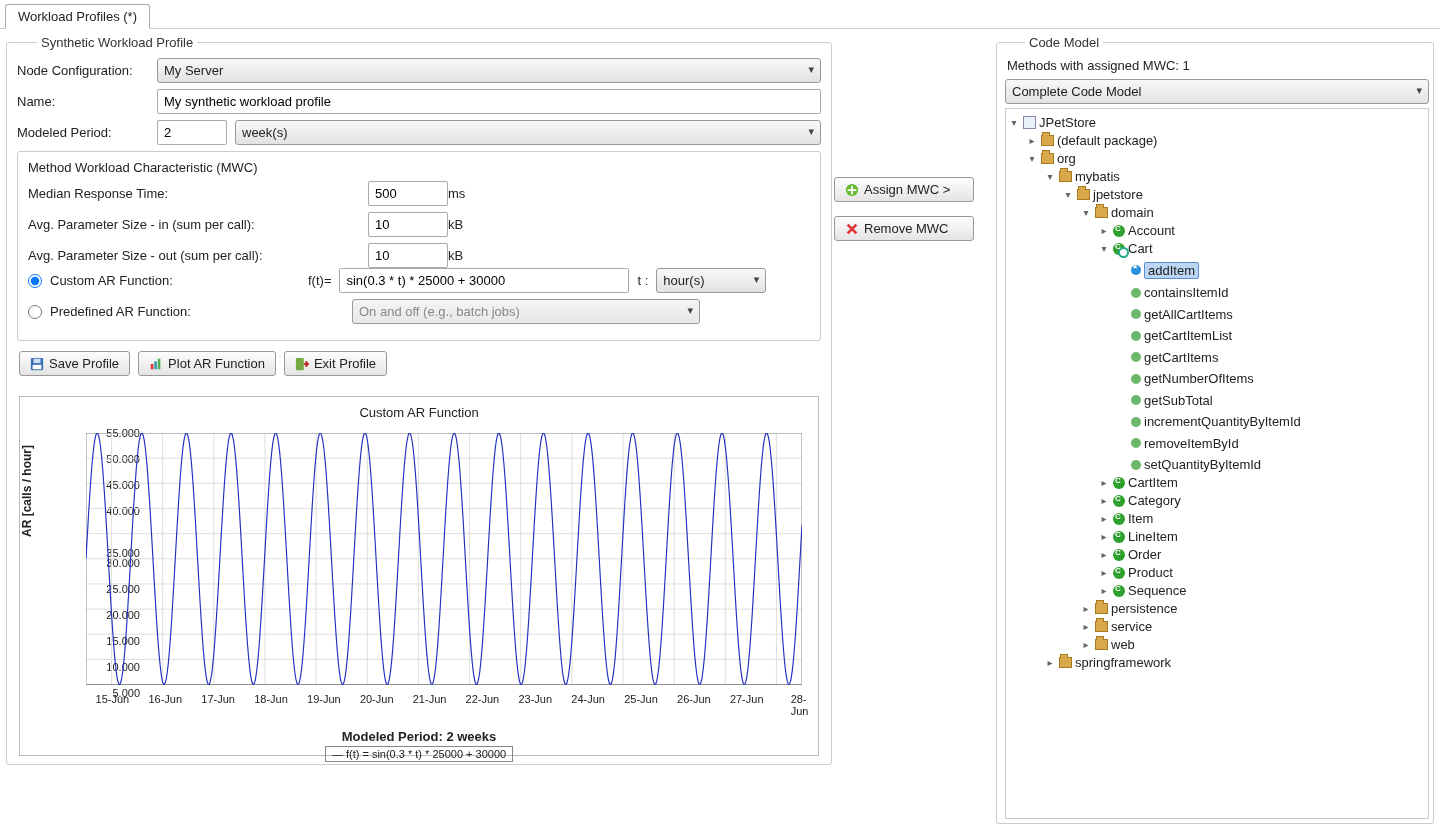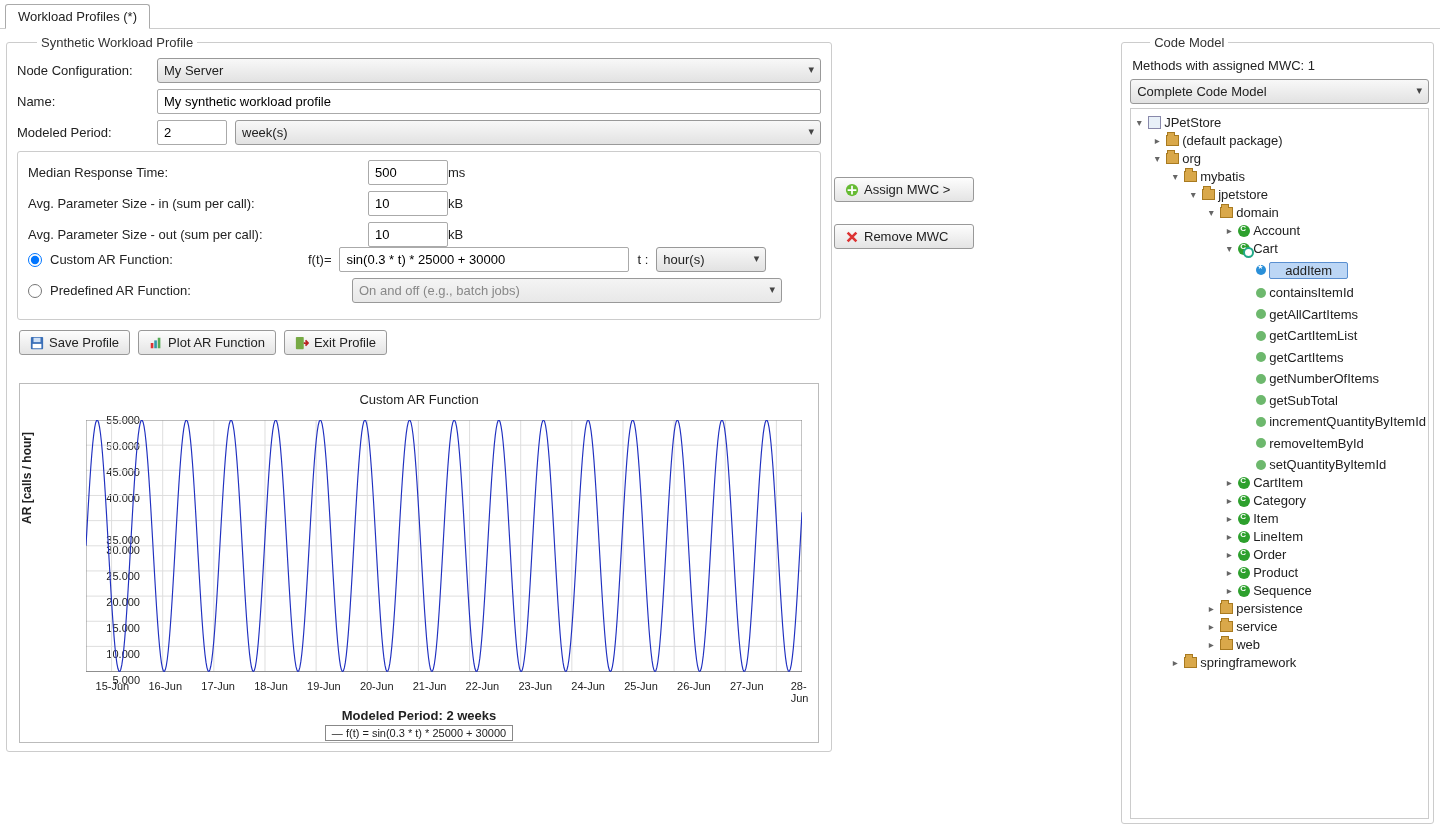--- a/index.html
+++ b/index.html
@@ -37,21 +37,20 @@
   flex-direction: column;
 }
 .mid {
   flex: 0 0 160px;
   padding-top: 14px;
 }
 .right {
   flex: 1;
   display: flex;
   flex-direction: column;
-  align-items: flex-end;
 }
 fieldset {
   border: 1px solid #ccc;
   border-radius: 3px;
   margin: 2px;
   padding: 8px 10px 6px 10px;
   position: relative;
 }
 legend {
   padding: 0 4px;
@@ -93,21 +92,21 @@
 .select.disabled { color: #888; background: linear-gradient(#f4f4f4,#e8e8e8); }
 .btn {
   display: inline-flex;
   align-items: center;
   gap: 5px;
   border: 1px solid #999;
   background: linear-gradient(#fdfdfd,#e4e4e4);
   padding: 4px 10px;
   border-radius: 3px;
   cursor: pointer;
-  margin-bottom: 22px;
+  margin-bottom: 14px;
 }
 .icn { width: 14px; height: 14px; display:inline-block; }
 .mwc-inner {
   border: 1px solid #ccc;
   border-radius: 3px;
   padding: 8px 10px 10px 10px;
   margin-top: 4px;
 }
 .mwc-title { margin-bottom: 6px; }
 .mwc-grid {
@@ -137,21 +136,21 @@
 .plot-svg { position:absolute; inset:0; }
 .y-label {
   position:absolute; left: 0px; top: 140px;
   transform: rotate(-90deg); transform-origin: left top;
   font-weight:bold; font-size:12px;
 }
 .y-ticks { position:absolute; left:0; top:0; height:100%; width:58px; text-align:right; font-size:11px; }
 .y-ticks div { position:absolute; right:4px; transform: translateY(-50%); }
 .x-ticks { position:relative; margin-left:60px; margin-right:10px; height:16px; font-size:11px; }
 .x-ticks div { position:absolute; transform:translateX(-50%); }
-.x-label { text-align:center; font-weight:bold; margin-top:12px; }
+.x-label { text-align:center; font-weight:bold; margin-top:20px; }
 .legend-box { border:1px solid #888; display:inline-block; padding:1px 6px; font-size:11px; margin-top:2px; }
 .tree-wrap {
   border: 1px solid #ccc;
   border-radius: 3px;
   margin: 2px;
   padding: 6px 4px 4px 8px;
   flex: 1;
   display: flex;
   flex-direction: column;
   position: relative;
@@ -169,21 +168,21 @@
 .nic { width:14px; height:14px; display:inline-block; }
 .meth { border-radius:50%; background:#6db86d; width:10px; height:10px; }
 .meth.star { background:#2a8fd8; position:relative; }
 .meth.star::after { content:"★"; color:#fff; font-size:7px; position:absolute; left:1px; top:-2px; }
 .cls { background:#2da02d; border-radius:50%; width:12px; height:12px; position:relative; }
 .cls::after{ content:"C"; color:#fff; font-size:8px; position:absolute; left:2px; top:-1px; font-weight:bold;}
 .cls.sync::before{ content:""; position:absolute; width:7px; height:7px; border:2px solid #2a8; border-radius:50%; right:-4px; bottom:-3px; background:#fff;}
 .pkg { width:13px; height:11px; background:#d9a84a; border:1px solid #a87a20; display:inline-block; position:relative; }
 .pkg::before{content:""; position:absolute; width:6px;height:3px;background:#d9a84a;border:1px solid #a87a20;border-bottom:none;top:-4px;left:0;}
 .prj { width:13px; height:13px; background:#e8f0f8; border:1px solid #88a; }
-.sel { background:#bcd6f5; border:1px solid #5a8fd0; border-radius:2px; padding:0 15px; }
+.sel { background:#bcd6f5; border:1px solid #5a8fd0; border-radius:2px; padding:0 3px; }
 </style>
 </head>
 <body>
 
 <div class="tab-bar">
   <div class="tab">Workload Profiles (*)</div>
 </div>
 
 <div class="outer">
 
@@ -199,20 +198,21 @@
         <label>Name:</label>
         <input type="text" style="flex: 1 1 0%;" value="My synthetic workload profile">
       </div>
       <div class="form-row">
         <label>Modeled Period:</label>
         <input type="text" style="width: 70px; margin-right: 8px;" value="2">
         <div class="select" style="flex:1">week(s)</div>
       </div>
 
       <div class="mwc-inner">
+        <div class="mwc-title">Method Workload Characteristic (MWC)</div>
         <div class="mwc-grid">
           <div>Median Response Time:</div>
           <input type="text" value="500" style="">
           <div>ms</div>
 
           <div>Avg. Parameter Size - in (sum per call):</div>
           <input type="text" value="10" style="">
           <div>kB</div>
 
           <div>Avg. Parameter Size - out (sum per call):</div>
@@ -225,21 +225,21 @@
           <span style="width:250px">Custom AR Function:</span>
           <span>f(t)=</span>
           <input type="text" style="width: 290px;" value="sin(0.3 * t) * 25000 + 30000">
           <span>t :</span>
           <div class="select" style="width:110px">hour(s)</div>
         </div>
         <div class="ar-row">
           <input type="radio" class="radio" style="">
           <span style="width:250px">Predefined AR Function:</span>
           <span style="width:36px"></span>
-          <div class="select disabled" style="width:430px">On and off (e.g., batch jobs)</div>
+          <div class="select disabled" style="width:348px">On and off (e.g., batch jobs)</div>
         </div>
       </div>
 
       <div class="tool-row">
         <div class="btn">
           <span class="icn"><svg viewBox="0 0 16 16">
                 <rect x="1" y="1" width="14" height="14" fill="#3a6fb7" rx="1"></rect>
                 <rect x="3" y="9" width="10" height="5" fill="#fff"></rect>
                 <rect x="4" y="2" width="8" height="5" fill="#cfe0f5"></rect>
               </svg></span>

